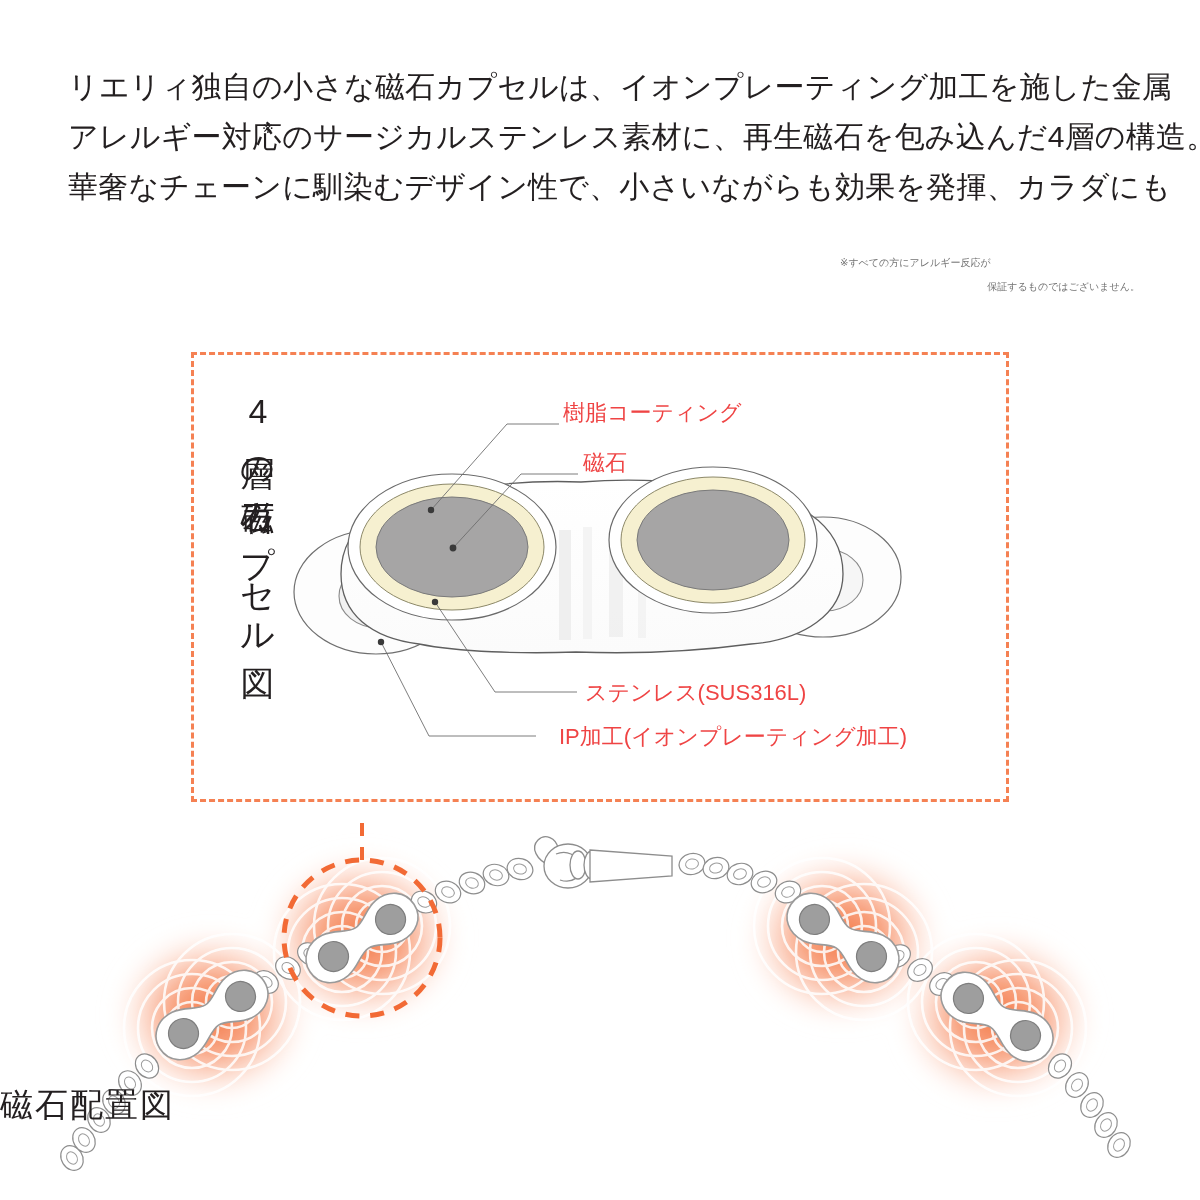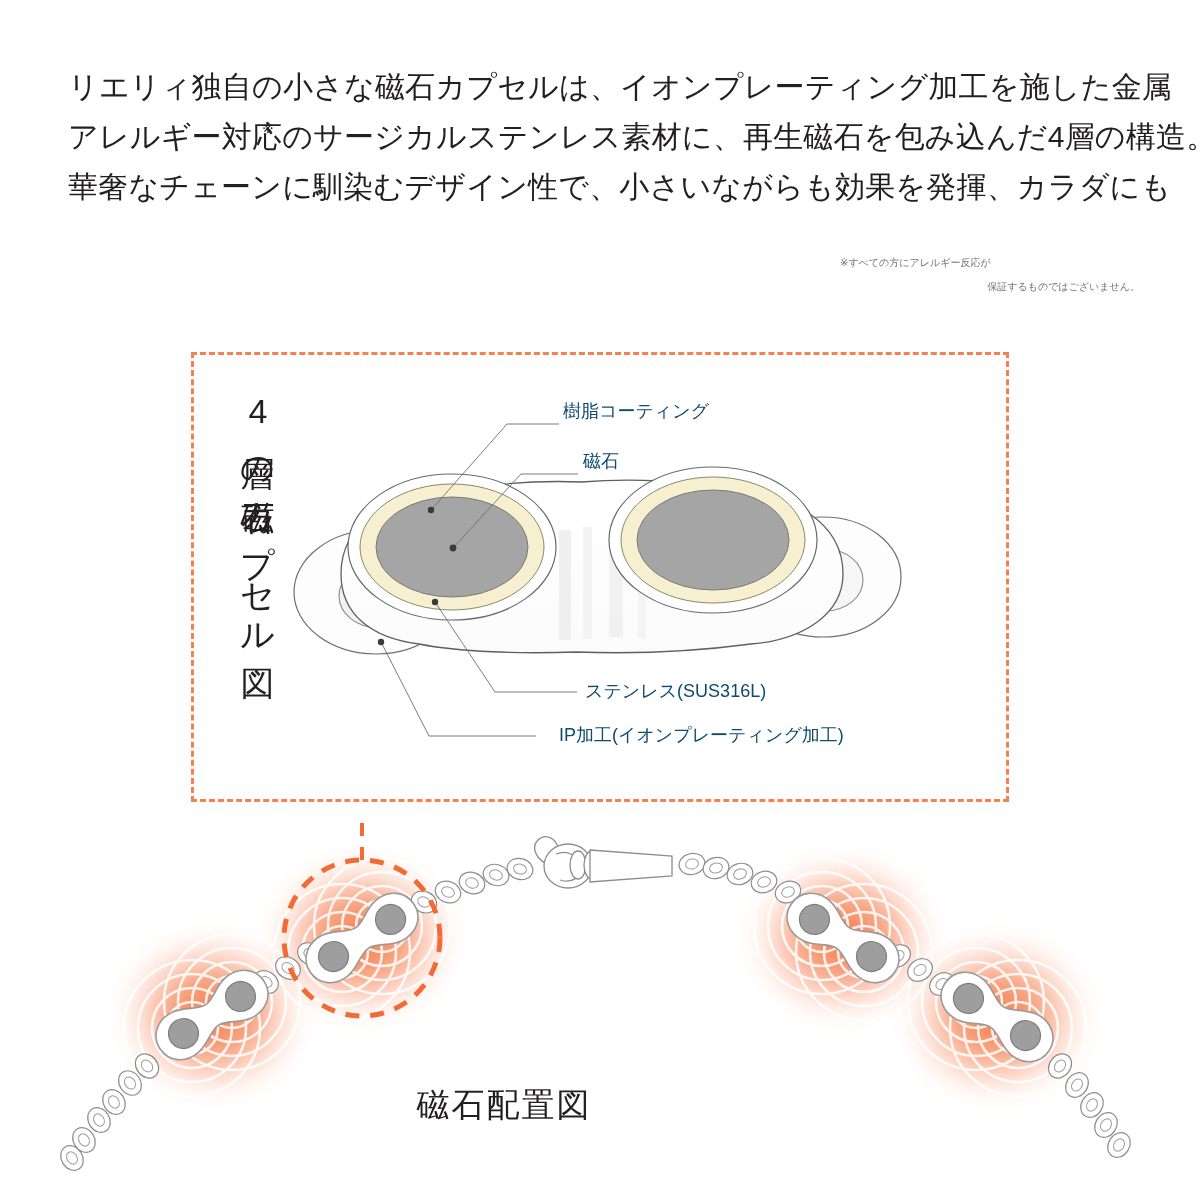--- a/index.html
+++ b/index.html
@@ -63,41 +63,40 @@
   
   #capsule-svg{
     position:absolute;
     left:191px; top:352px;
     width:818px; height:450px;
   }
 
   
   .diagram-label{
     position:absolute;
-    font-size:18px;
-    color:#0c4a6e;
+    font-size:22px;
+    color:#ef4444;
     white-space:nowrap;
     line-height:1;
   }
   #label-resin   { left:563px; top:402px; }
   #label-magnet  { left:583px; top:452px;text-align:right; }
   #label-steel   { left:585px; top:682px;text-align:center; }
   #label-ip      { left:559px; top:726px; }
 
   
   #bracelet-svg{
     position:absolute;
     left:0px; top:820px;
     width:1200px; height:380px;
   }
 
   #bracelet-caption{
     position:absolute;
     left:0; top:1083px; width:1008px;
-    text-align:center;
     font-size:33px;
     letter-spacing:2px;
     color:#231f20;
   }
 </style>
 </head>
 <body>
 
 <div id="intro-block">
   <div class="intro-line">リエリィ独自の小さな磁石カプセルは、イオンプレーティング加工を施した金属</div>

